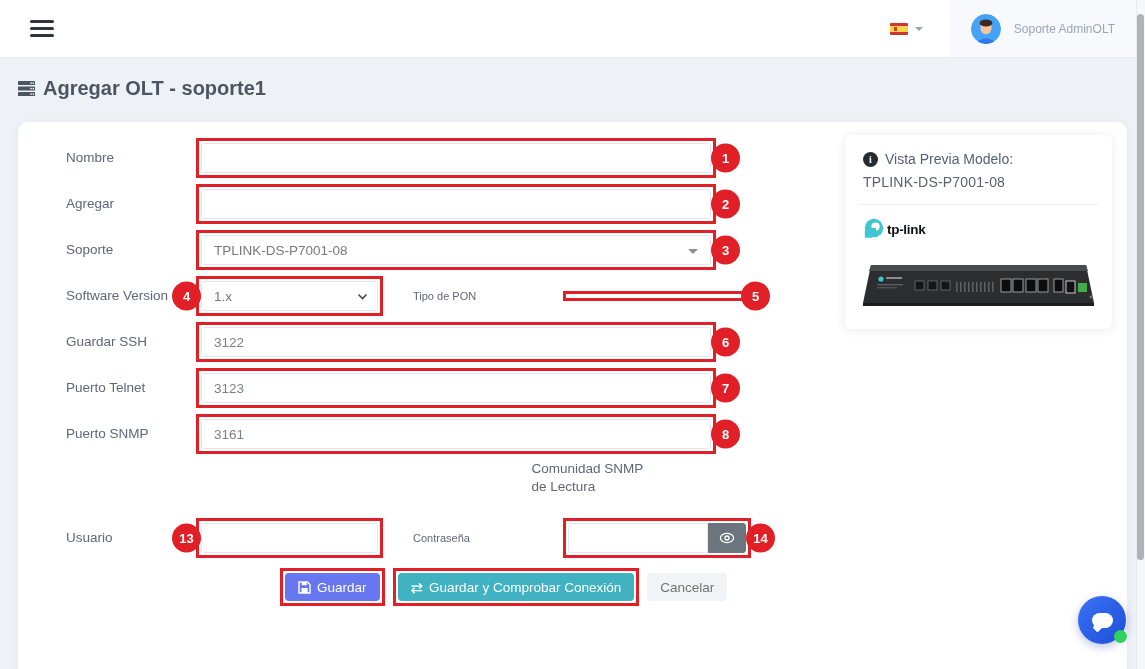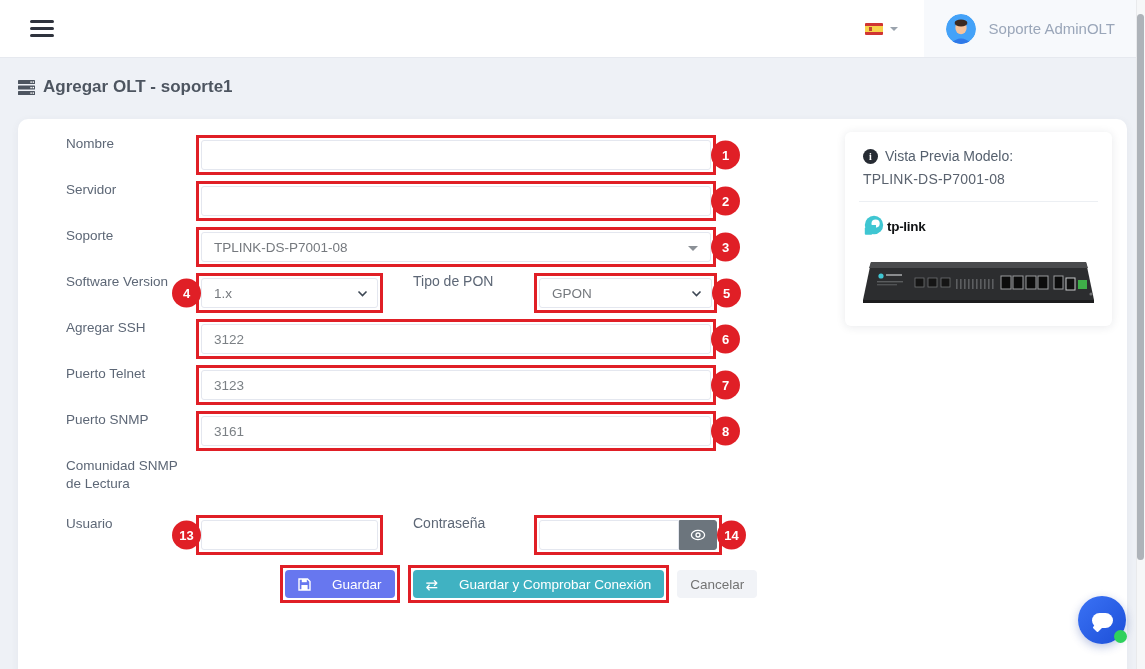--- a/index.html
+++ b/index.html
@@ -17,36 +17,36 @@
   .nav-right { display:flex; align-items:center; height:100%; }
   .lang-btn { display:flex; align-items:center; gap:7px; padding:0 26px; height:100%; cursor:pointer; }
   .flag { width:18px; height:12px; border-radius:1px; overflow:hidden; display:block;
           background:linear-gradient(180deg,#d03433 0%,#d03433 25%,#f7d24a 25%,#f7d24a 75%,#d03433 75%); position:relative;}
   .flag::after{ content:""; position:absolute; left:4px; top:4px; width:3px; height:4px; background:#c4452f; }
   .caret-down { width:0; height:0; border-left:4px solid transparent; border-right:4px solid transparent;
                 border-top:4px solid #9aa3ad; }
   .user-box { background:#f7f9fc; height:100%; display:flex; align-items:center; gap:13px;
               padding:0 30px 0 22px; min-width:190px; cursor:pointer; }
   .avatar { width:30px; height:30px; border-radius:50%; overflow:hidden; flex:0 0 auto; }
-  .user-name { color:#9aa6b9; font-size:15px; }
+  .user-name { color:#9aa6b9; font-size:12px; }
 
   
   .page { padding:0 18px; }
   .page-title { margin-top:20px; display:flex; align-items:center; gap:8px;
-                color:#4d5560; font-weight:bold; font-size:17px; }
+                color:#4d5560; font-weight:bold; font-size:20px; }
 
   .main-card { position:relative; margin-top:22px; background:#fff; border-radius:10px;
                box-shadow:0 2px 8px rgba(60,70,90,.06); width:1109px; height:560px;
                padding:16px 0 0 48px; }
 
   
-  .frm-row { display:flex; margin-bottom:6px; min-height:40px; }
+  .frm-row { display:flex; align-items:center; margin-bottom:6px; min-height:40px; }
   .frm-row.tall { min-height:52px;flex-direction:column; }
   .lbl { width:130px; color:#5d6776; font-size:13.5px; line-height:1.35; flex:0 0 auto; }
-  .lbl2 { width:151px; padding-left:30px; color:#5d6776; font-size:14px; flex:0 0 auto; }
+  .lbl2 { width:180px; padding-left:30px; color:#5d6776; font-size:11px; flex:0 0 auto; }
 
   .anno { position:relative; border:3px solid #e01f26; padding:2px; }
   .anno-btn { display:inline-block; position:relative; border:3px solid #e01f26; padding:2px; }
   .w-full { width:520px; }
   .w-half { width:187px; }
   .w-user { width:187px; }
   .w-pass { width:188px; display:flex; }
 
   .badge { position:absolute; top:50%; transform:translateY(-50%); width:29px; height:29px;
            border-radius:50%; background:#e01f26; color:#fff; font-weight:bold; font-size:13px;
@@ -67,21 +67,21 @@
 
   .pass-wrap { display:flex; width:100%; }
   .pass-wrap input { border-radius:3px 0 0 3px; }
   .eye-btn { flex:0 0 38px; height:30px; background:#6c757d; border:1px solid #6c757d;
              border-radius:0 3px 3px 0; display:flex; align-items:center; justify-content:center;
              cursor:pointer; }
 
   
   .btn-bar { display:flex; align-items:center; margin:10px 0 0 214px; gap:8px; }
   .btn { border:none; border-radius:4px; font-size:13.5px; height:28px; padding:0 13px;
-         display:inline-flex; align-items:center; gap:21px; cursor:pointer;
+         display:inline-flex; align-items:center; gap:6px; cursor:pointer;
          font-family:"Liberation Sans", sans-serif; }
   .btn-primary { background:#6777ef; color:#fff; }
   .btn-teal { background:#40b2c2; color:#fff; }
   .btn-cancel { background:#f1f3f7; color:#737373; height:28px; }
   .swap-ic { font-size:15px; line-height:1; }
 
   
   .preview { position:absolute; top:13px; right:15px; width:267px; background:#fff;
              border-radius:6px; box-shadow:0 1px 10px rgba(30,40,60,.10); padding:16px 18px 14px; }
   .pv-head { display:flex; align-items:center; gap:7px; color:#55606e; font-size:14px; }
@@ -160,21 +160,21 @@
 
     <div class="frm-row">
       <span class="lbl">Nombre</span>
       <div class="anno w-full">
         <input class="txt" type="text" value="" style="">
         <span class="badge r">1</span>
       </div>
     </div>
 
     <div class="frm-row">
-      <span class="lbl">Servidor</span>
+      <span class="lbl">Agregar</span>
       <div class="anno w-full">
         <input class="txt" type="text" value="" style="">
         <span class="badge r">2</span>
       </div>
     </div>
 
     <div class="frm-row">
       <span class="lbl">Soporte</span>
       <div class="anno w-full">
         <div class="sel">
@@ -191,32 +191,26 @@
         <div class="sel">
           <span>1.x</span>
           <svg class="chev" width="11" height="11" viewBox="0 0 11 11">
             <polyline points="1.5,3.5 5.5,7.5 9.5,3.5" fill="none" stroke="#3d4754" stroke-width="1.6"></polyline>
           </svg>
         </div>
         <span class="badge l">4</span>
       </div>
       <span class="lbl2">Tipo de PON</span>
       <div class="anno" style="width:183px">
-        <div class="sel">
-          <span>GPON</span>
-          <svg class="chev" width="11" height="11" viewBox="0 0 11 11">
-            <polyline points="1.5,3.5 5.5,7.5 9.5,3.5" fill="none" stroke="#3d4754" stroke-width="1.6"></polyline>
-          </svg>
-        </div>
         <span class="badge r">5</span>
       </div>
     </div>
 
     <div class="frm-row">
-      <span class="lbl">Agregar SSH</span>
+      <span class="lbl">Guardar SSH</span>
       <div class="anno w-full">
         <input class="txt" type="text" value="3122" style="">
         <span class="badge r">6</span>
       </div>
     </div>
 
     <div class="frm-row">
       <span class="lbl">Puerto Telnet</span>
       <div class="anno w-full">
         <input class="txt" type="text" value="3123" style="">

